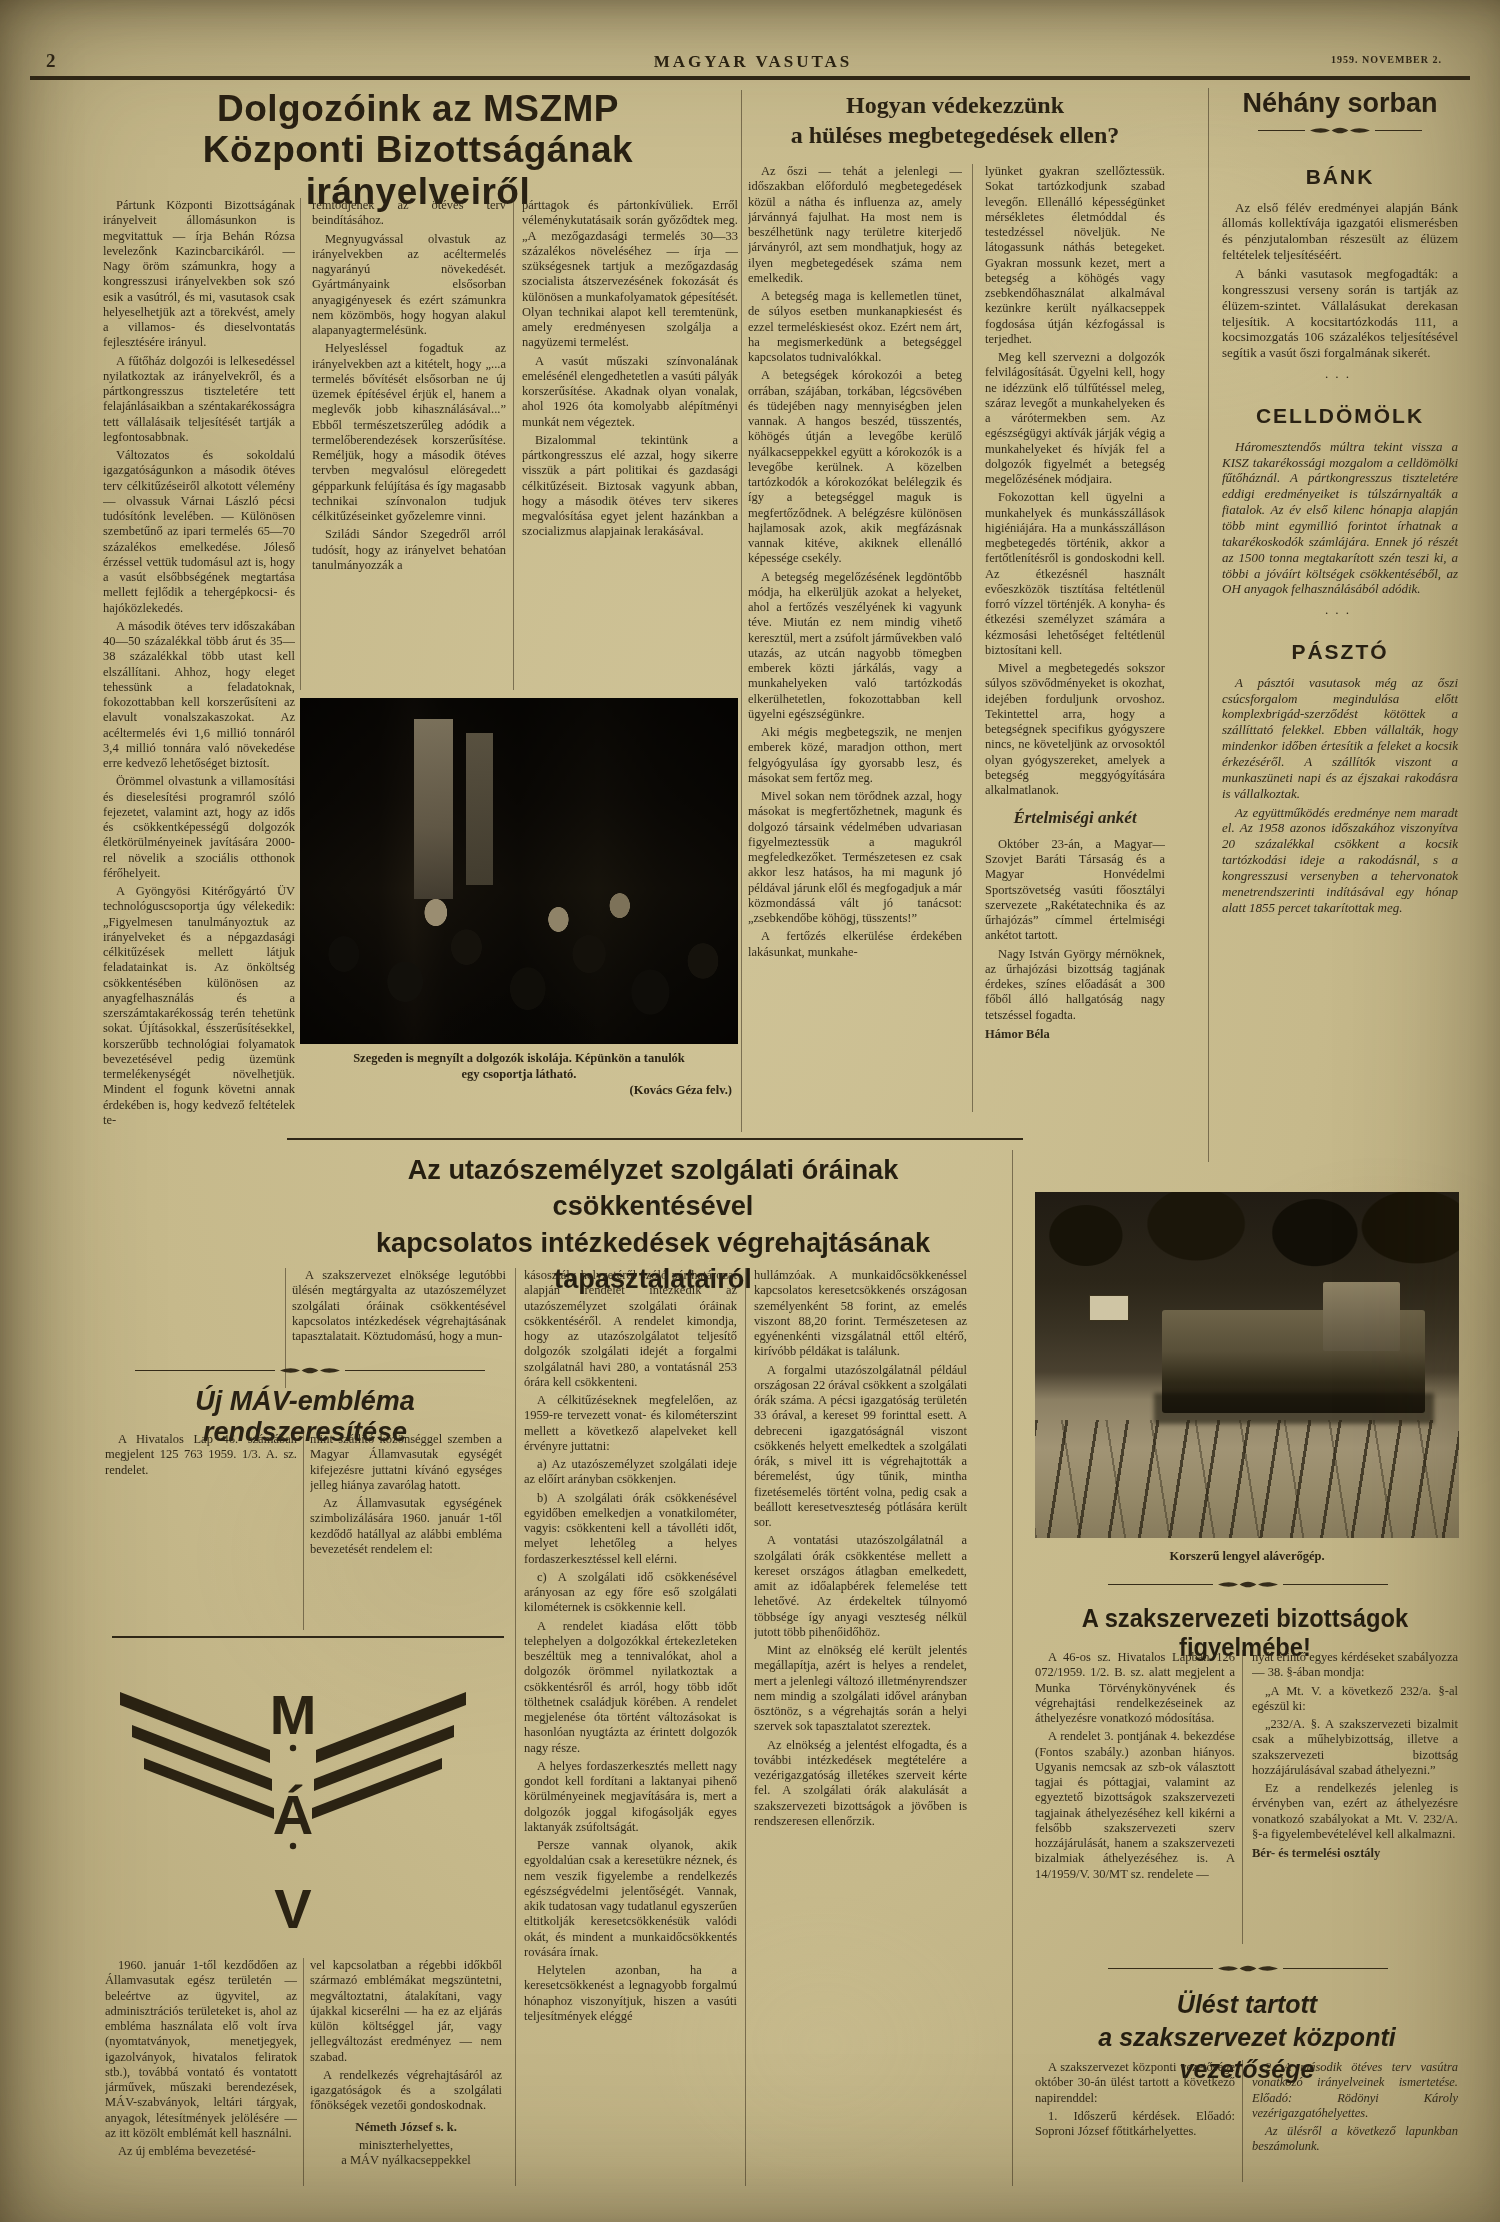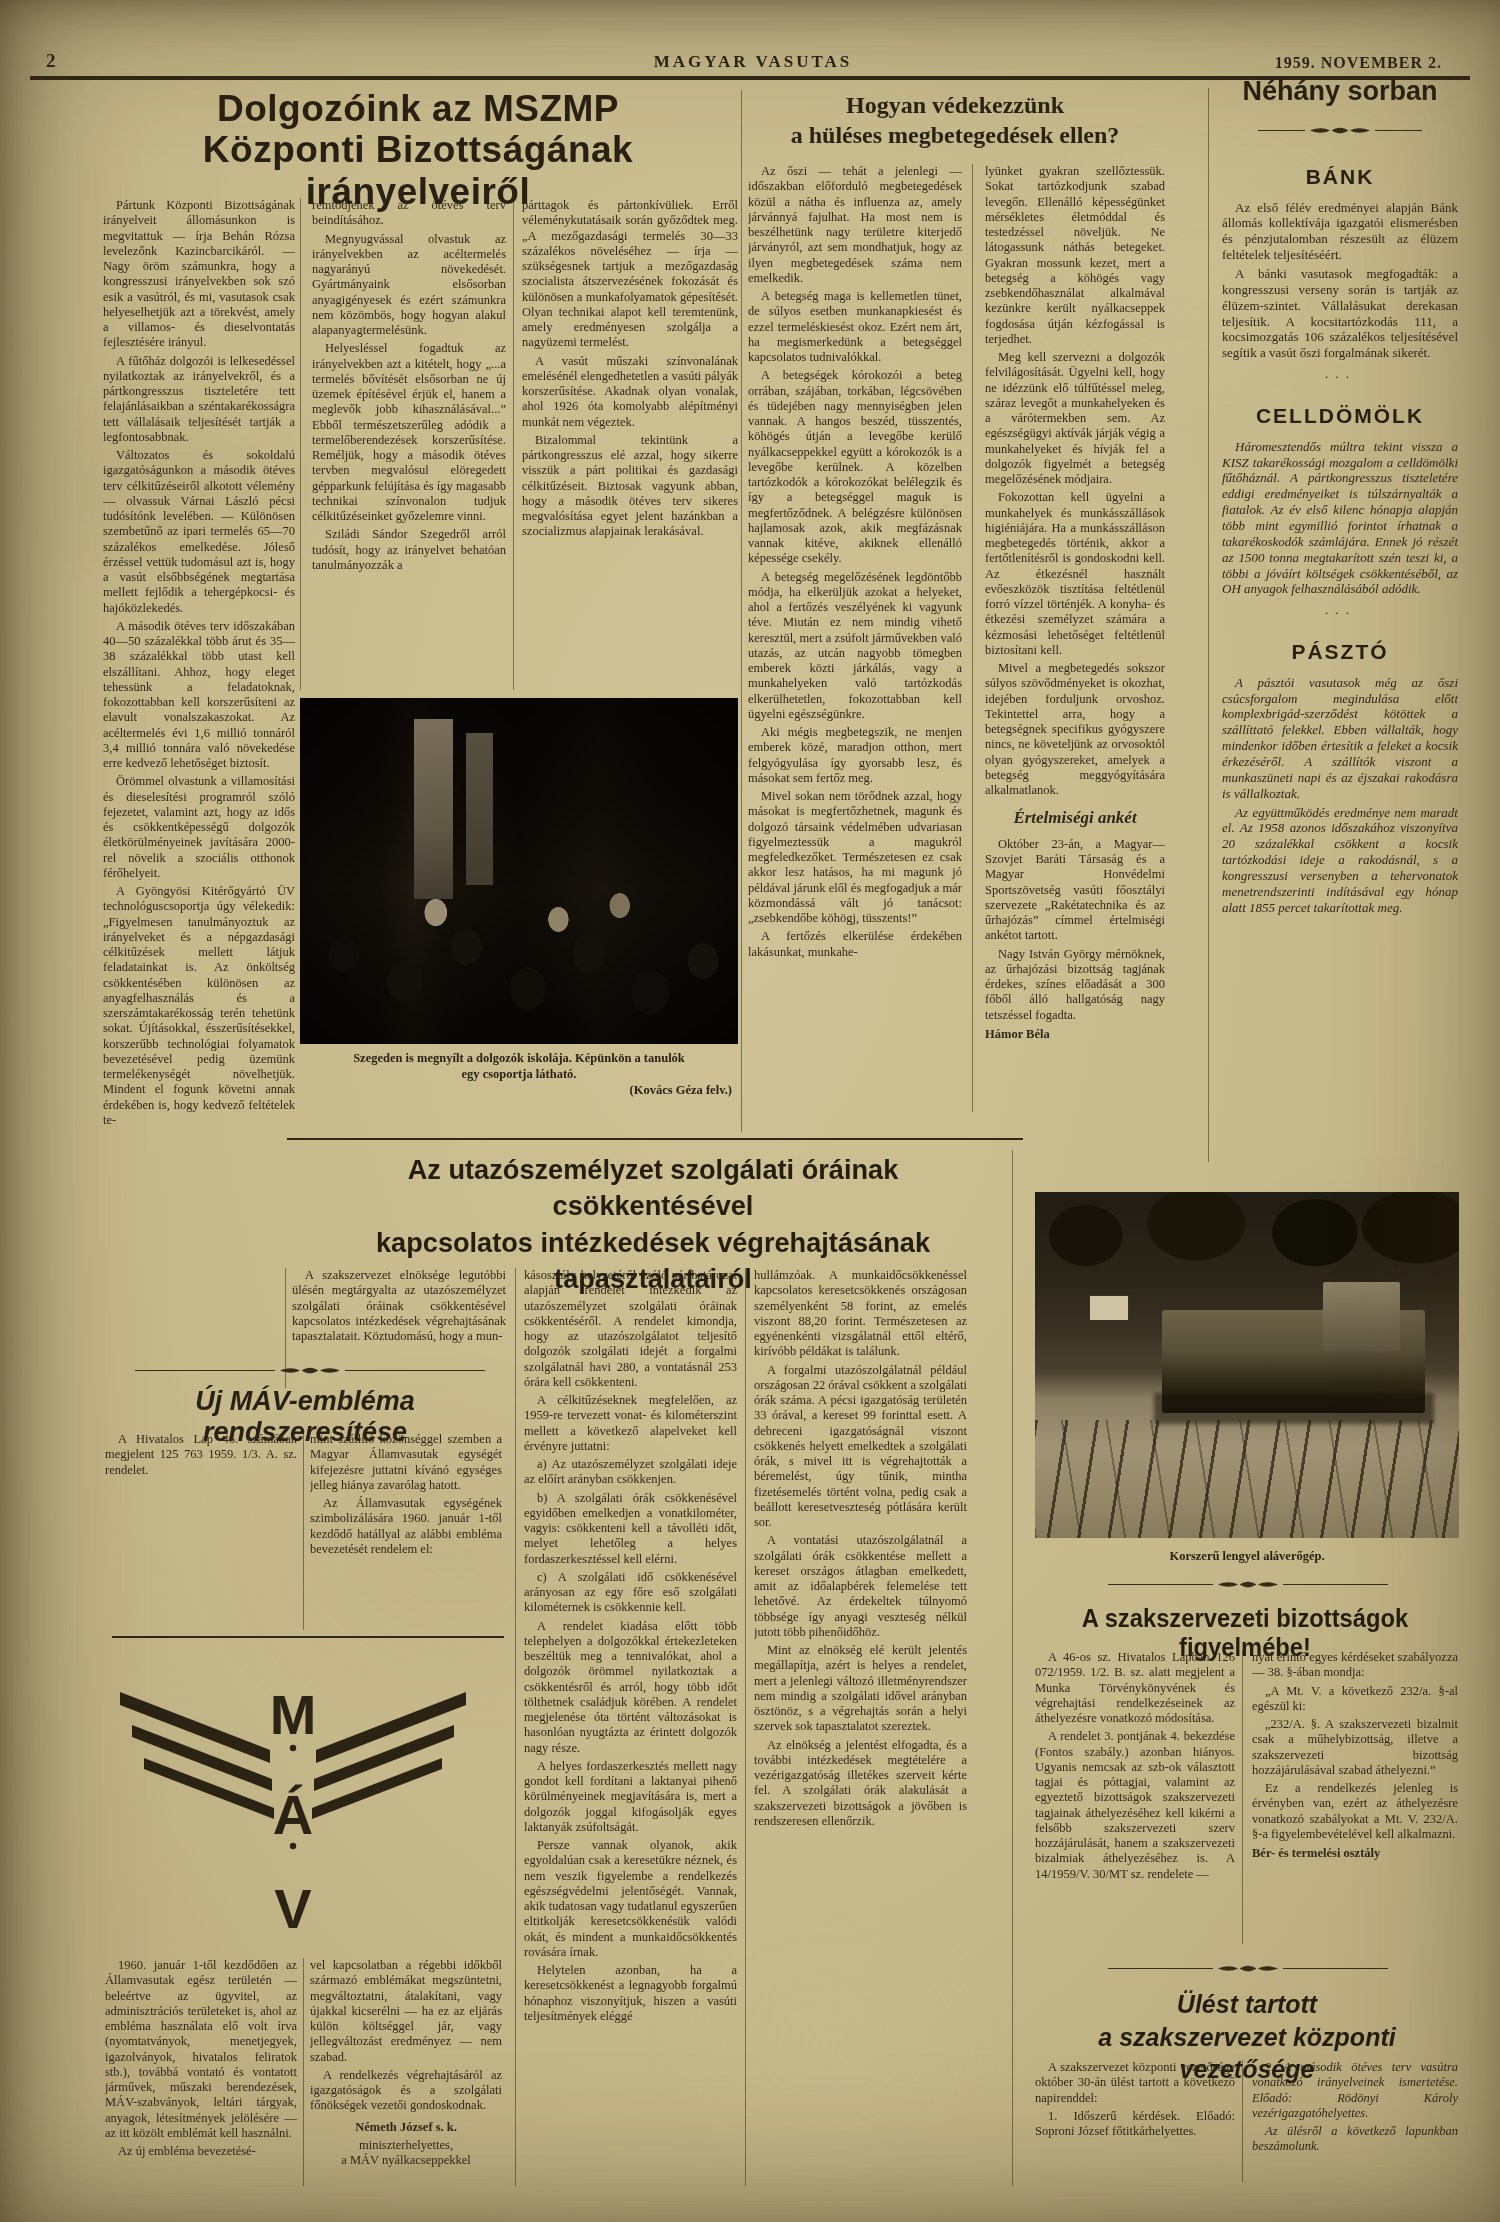--- a/index.html
+++ b/index.html
@@ -38,21 +38,21 @@
   .italic-col p{font-style:italic;}
   .caption{font-weight:bold;font-size:12.5px;line-height:1.28;text-align:center;color:#2b2314;}
   .credit{display:block;text-align:right;padding-right:6px;}
   
   .orn{position:absolute;display:flex;align-items:center;}
   .orn .l{flex:1;height:1px;background:#352c1a;}
   .orn svg{margin:0 5px;}
   
   .masthead{font-weight:bold;font-size:17px;letter-spacing:3px;color:#2a2212;}
   .pageno{font-weight:bold;font-size:19px;}
-  .hdate{font-weight:bold;font-size:16px;letter-spacing:1px;margin-left:11px;}
+  .hdate{font-weight:bold;font-size:10px;letter-spacing:1px;margin-left:11px;}
   
   .photo{position:absolute;overflow:hidden;}
   .ph1-base{position:absolute;inset:0;background:
     linear-gradient(90deg,#2e2920 0%,#433c2f 18%,#6a6150 26%,#4a4336 33%,#353025 50%,#55503e 68%,#3b362a 82%,#2a251c 100%),
     linear-gradient(180deg,#1c1812 0%,#2d271e 30%,#453e30 55%,#2e2920 80%,#201b14 100%);
     background-blend-mode:multiply;}
   .ph1-window{position:absolute;left:26%;top:6%;width:9%;height:52%;background:linear-gradient(180deg,#8d8269,#6e6450 60%,#4a4336);opacity:.85;}
   .ph1-window2{position:absolute;left:38%;top:10%;width:6%;height:44%;background:linear-gradient(180deg,#7a7059,#57503f);opacity:.7;}
   .ph1-people{position:absolute;inset:0;background:
     radial-gradient(26px 30px at 10% 74%, #0f0d09 58%, transparent 60%),
@@ -157,21 +157,21 @@
     <h3 class="subhead">Értelmiségi ankét</h3>
     <div>
         <p>Október 23-án, a Magyar—Szovjet Baráti Társaság és a Magyar Honvédelmi Sportszövetség vasúti főosztályi szervezete „Rakétatechnika és az űrhajózás” címmel értelmiségi ankétot tartott.</p>
         <p>Nagy István György mérnöknek, az űrhajózási bizottság tagjának érdekes, színes előadását a 300 főből álló hallgatóság nagy tetszéssel fogadta.</p>
       </div>
     <p class="sig">Hámor Béla</p>
   </div>
 
   <div class="vr" style="left:1208px;top:88px;height:1074px;"></div>
 
-  <div class="abs hl-briefs center" style="left:1222px;top:76px;width:236px;">Néhány sorban</div>
+  <div class="abs hl-briefs center" style="left:1222px;top:88px;width:236px;">Néhány sorban</div>
   <div class="orn" style="left:1258px;top:126px;width:164px;">
     <span class="l"></span>
     <svg width="60" height="9" viewBox="0 0 72 9">
         <path fill="#352c1a" d="M0 4.5 C10 1,16 1,24 4.5 C16 8,10 8,0 4.5 Z M26 4.5 C33 0,39 0,46 4.5 C39 9,33 9,26 4.5 Z M48 4.5 C56 1,62 1,72 4.5 C62 8,56 8,48 4.5 Z"></path>
       </svg>
     <span class="l"></span>
   </div>
   <div class="col" style="left:1222px;top:146px;width:236px;height:1016px;font-size:13px;">
     <h3 class="brief-head">BÁNK</h3>
     <div>

